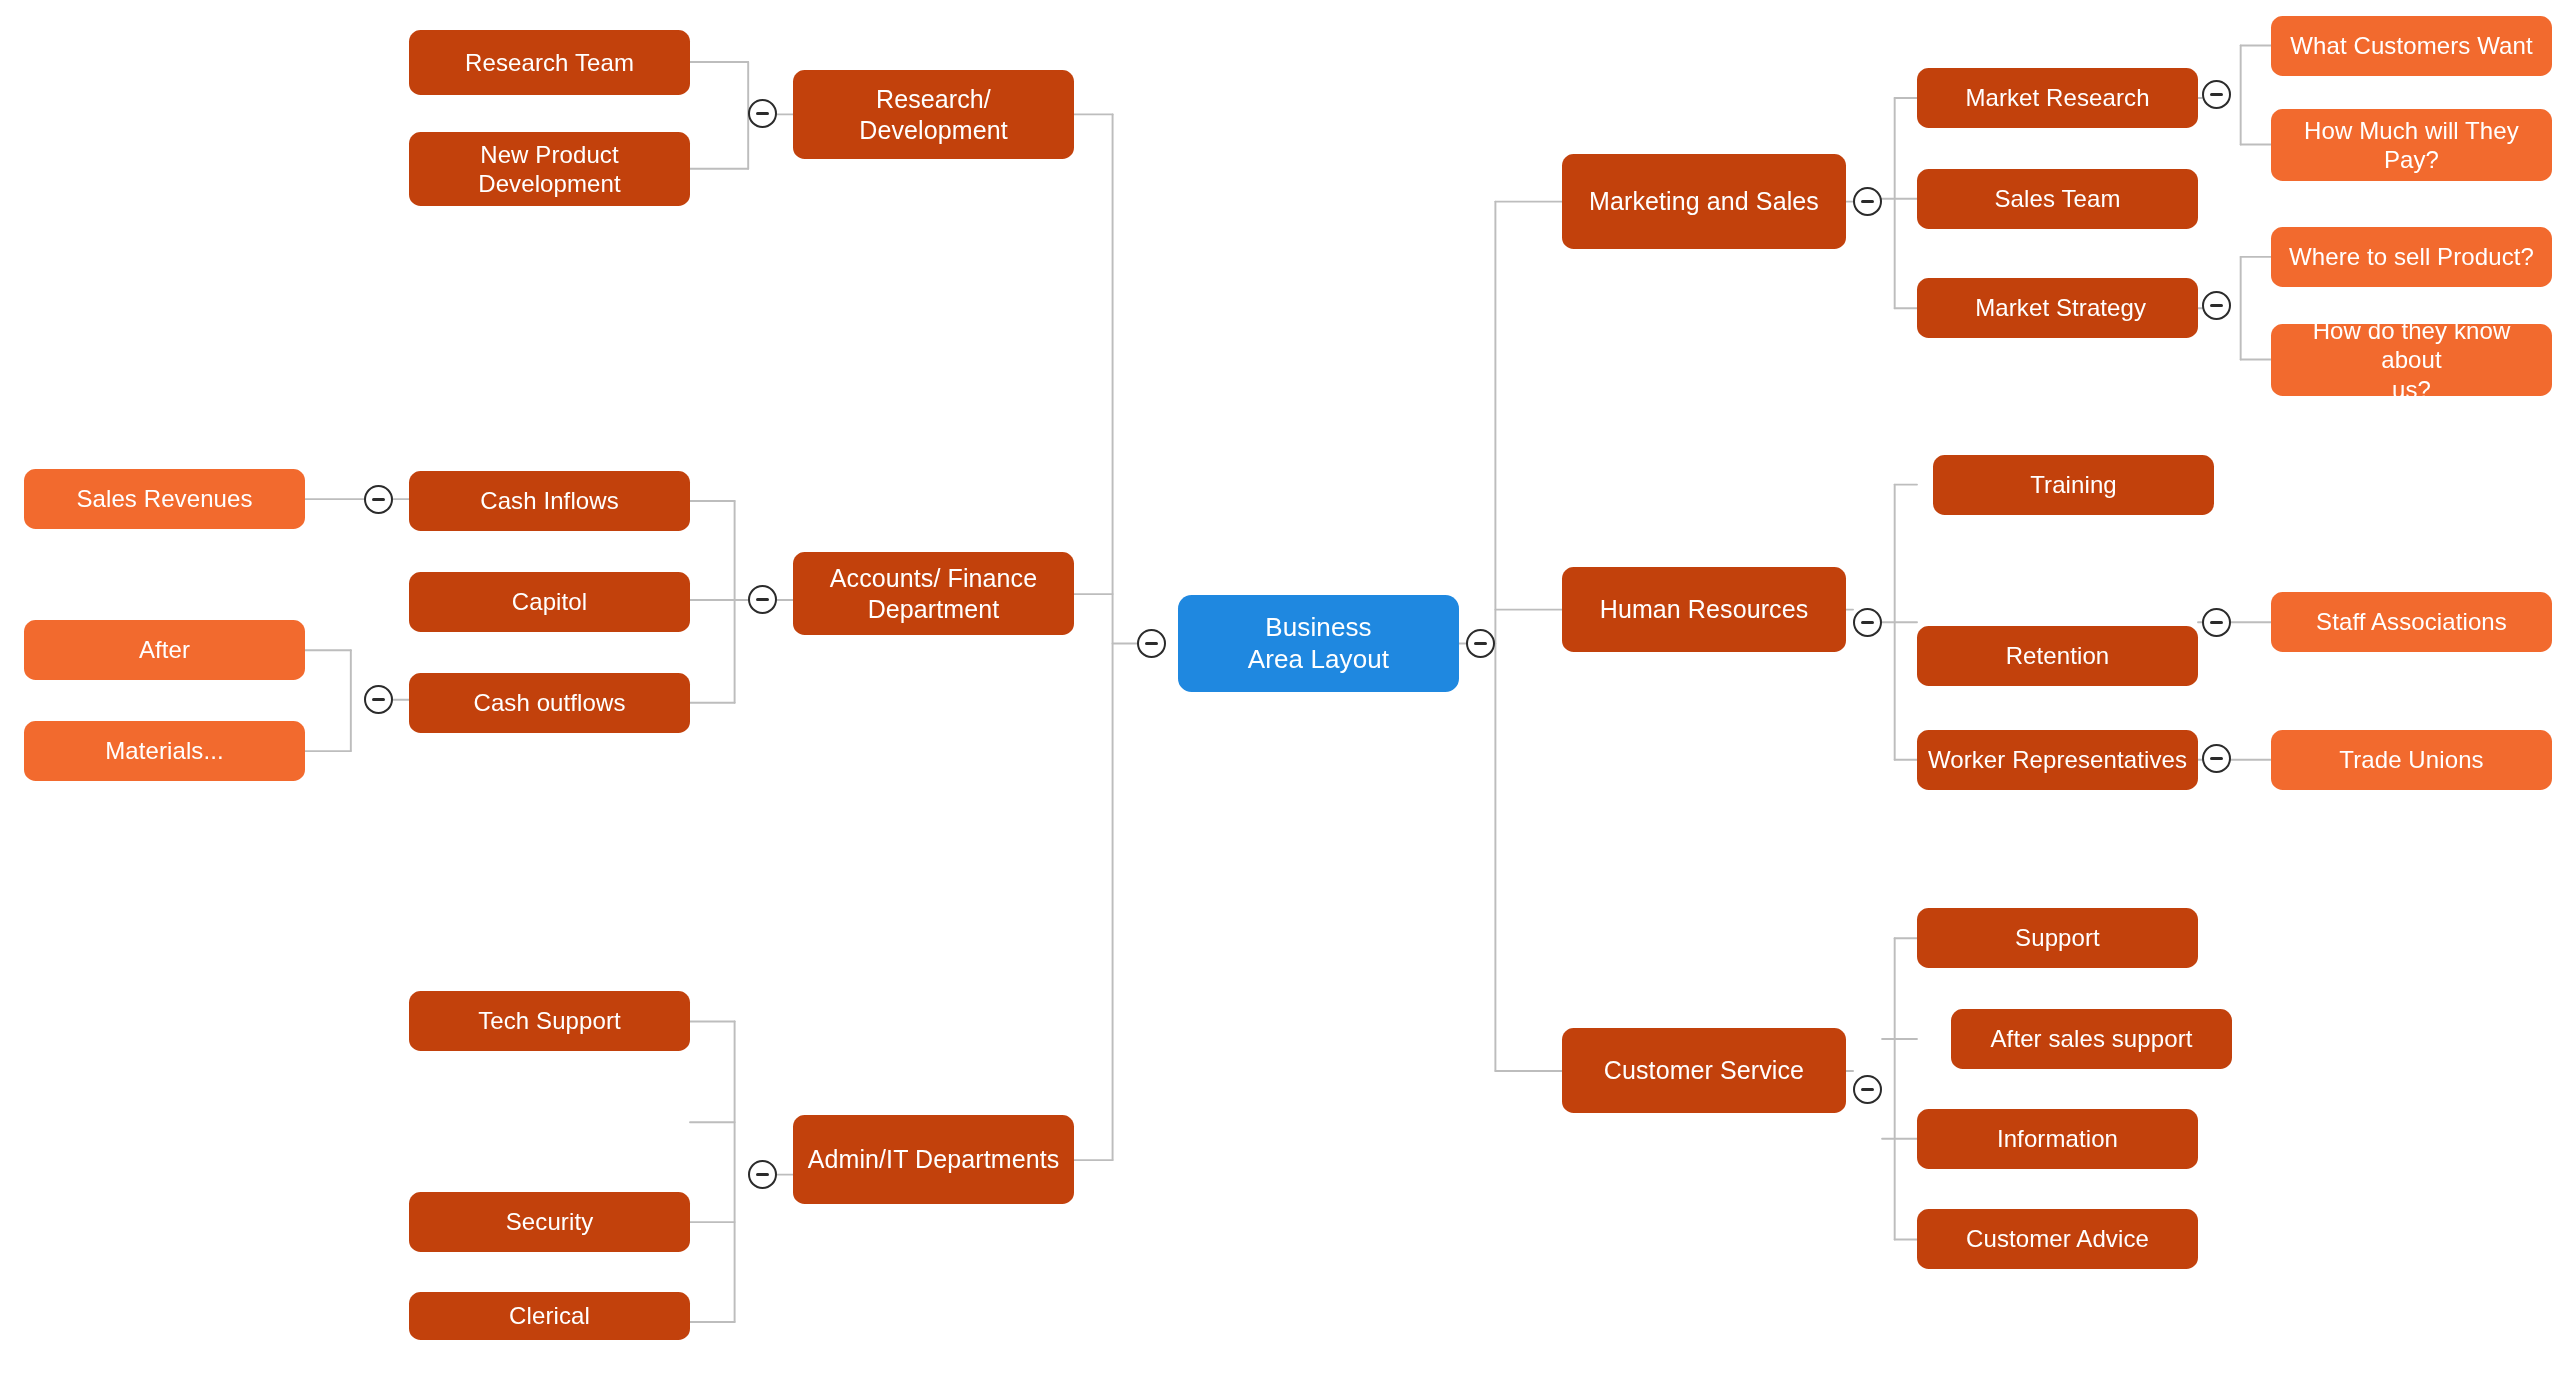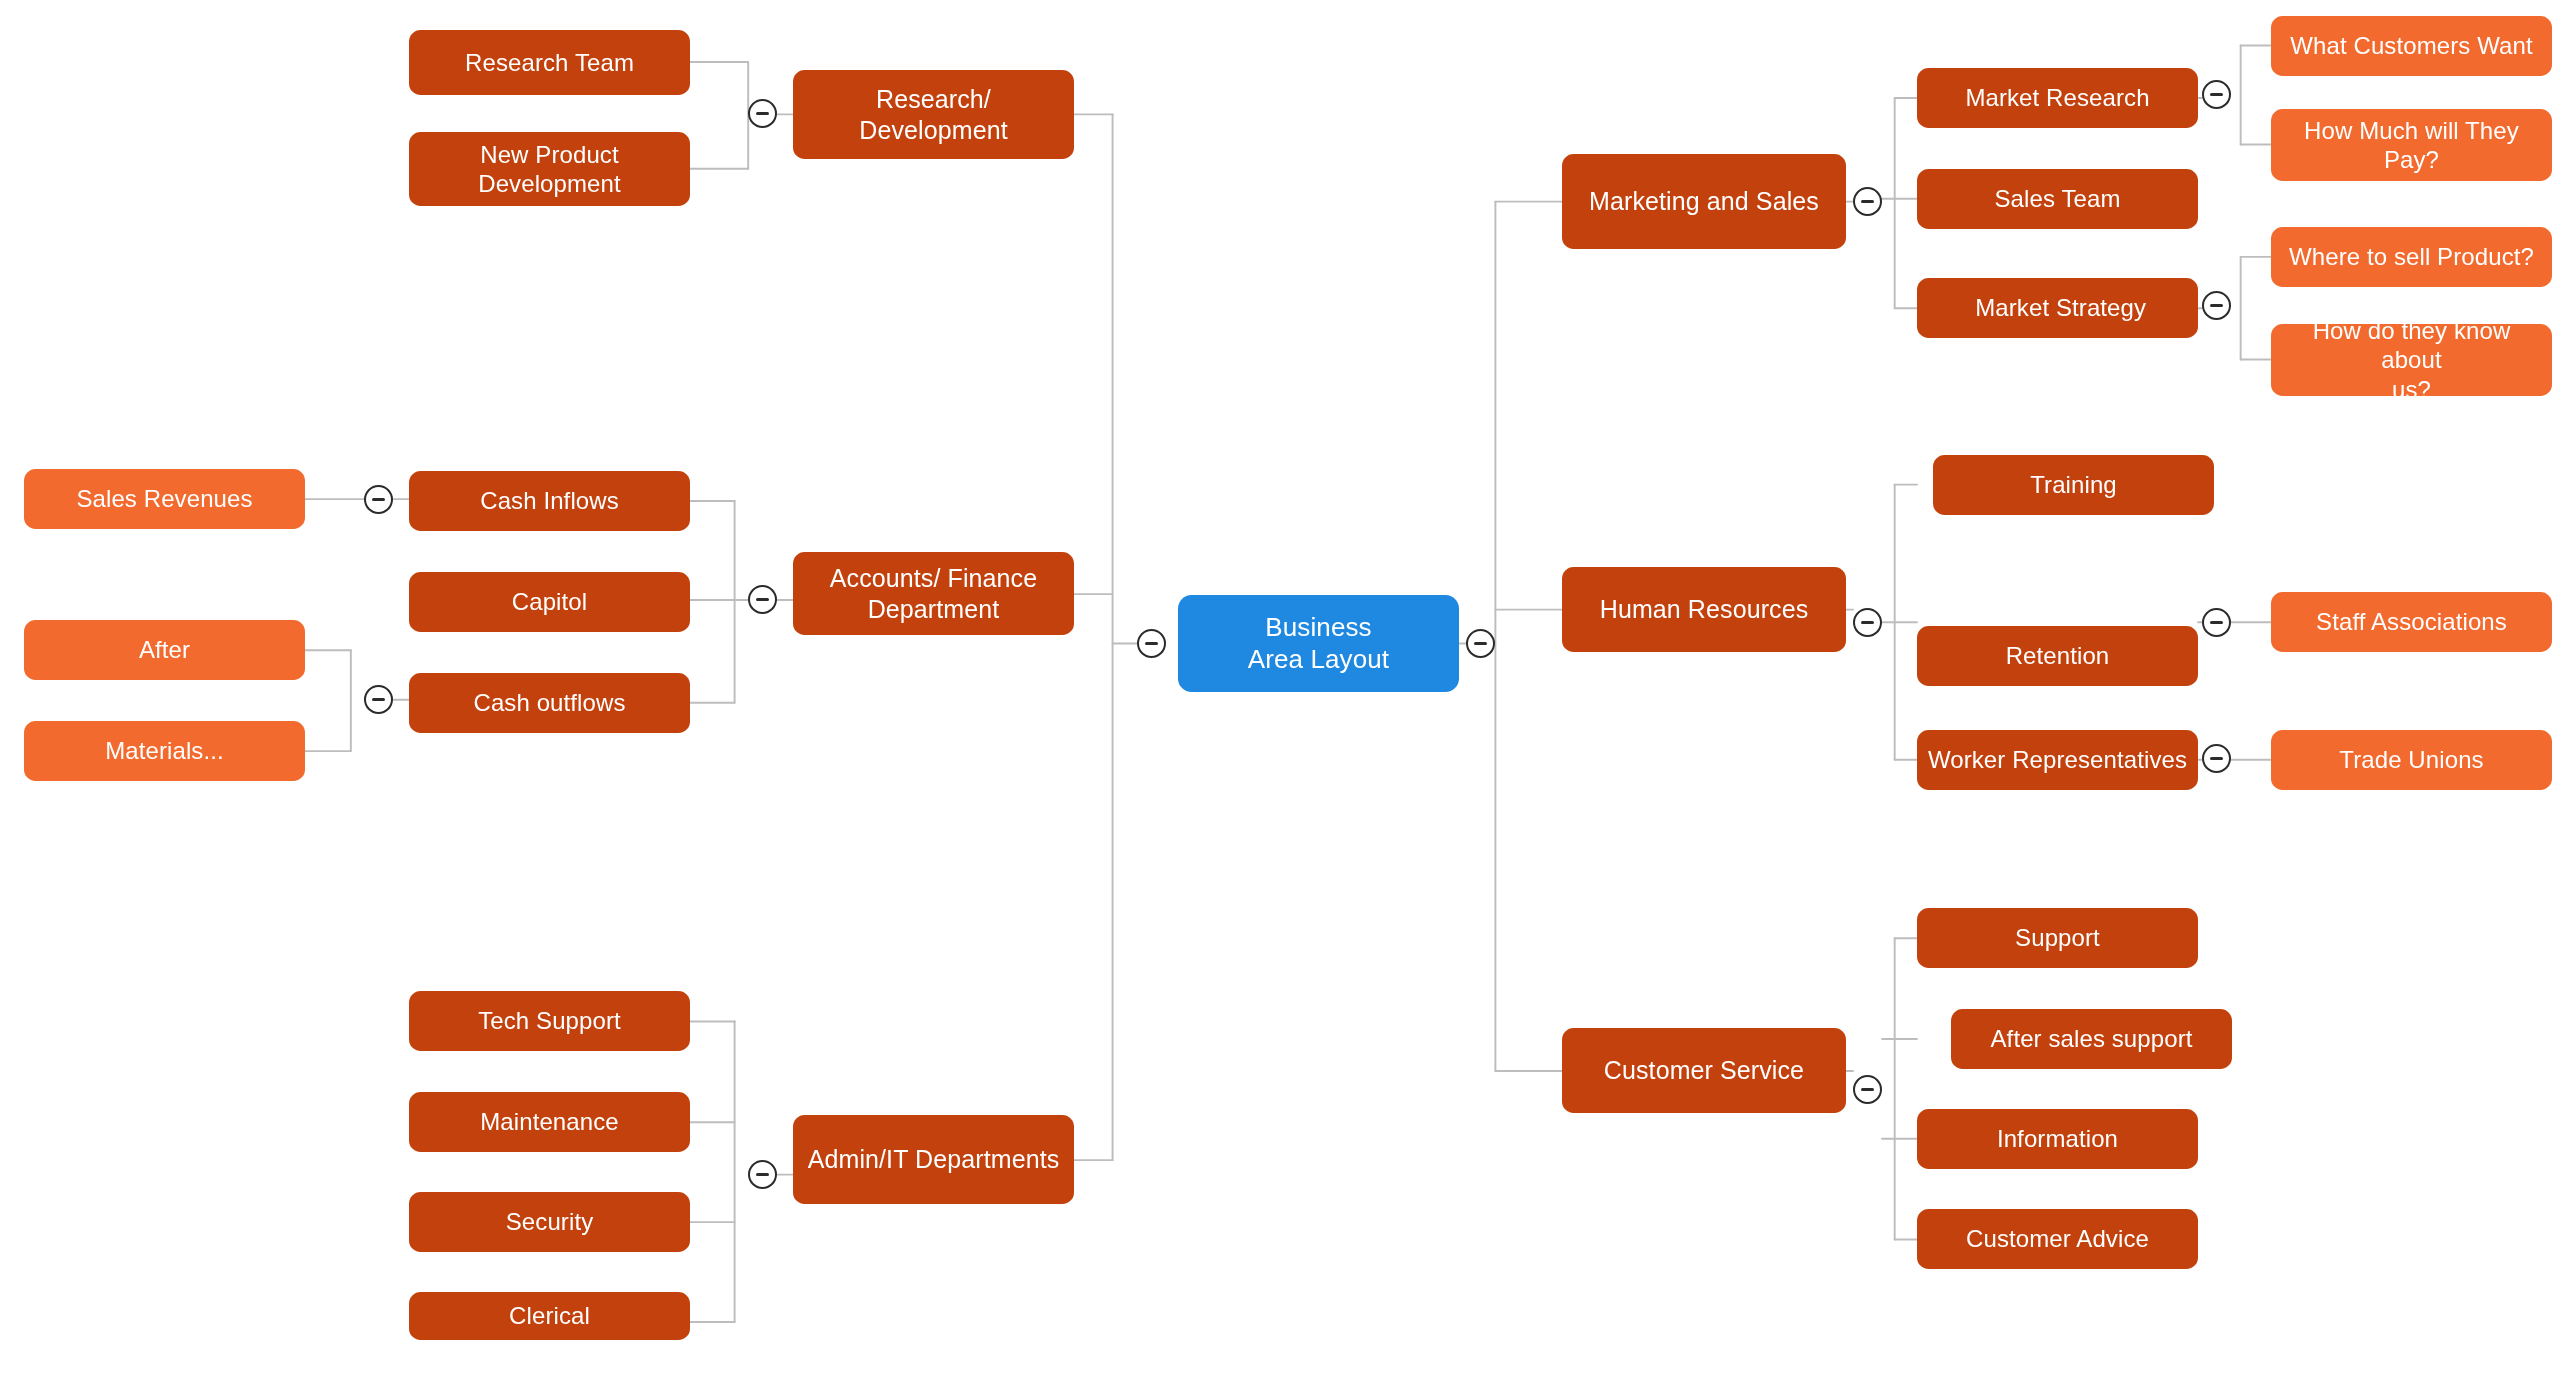--- a/index.html
+++ b/index.html
@@ -151,21 +151,20 @@
     <div class="node lvl1" style="left: 793px; top: 552px; width: 281px; height: 83px;">Accounts/ Finance
 Department</div>
     <div class="node lvl2" style="left: 409px; top: 471px; width: 281px; height: 60px;">Cash Inflows</div>
     <div class="node lvl2" style="left: 409px; top: 572px; width: 281px; height: 60px;">Capitol</div>
     <div class="node lvl2" style="left: 409px; top: 673px; width: 281px; height: 60px;">Cash outflows</div>
     <div class="node lvl3" style="left: 24px; top: 469px; width: 281px; height: 60px;">Sales Revenues</div>
     <div class="node lvl3" style="left: 24px; top: 620px; width: 281px; height: 60px;">After</div>
     <div class="node lvl3" style="left: 24px; top: 721px; width: 281px; height: 60px;">Materials...</div>
     <div class="node lvl1" style="left: 793px; top: 1115px; width: 281px; height: 89px;">Admin/IT Departments</div>
     <div class="node lvl2" style="left: 409px; top: 991px; width: 281px; height: 60px;">Tech Support</div>
-    <div class="node lvl2" style="left: 409px; top: 1092px; width: 281px; height: 60px;">Maintenance</div>
     <div class="node lvl2" style="left: 409px; top: 1192px; width: 281px; height: 60px;">Security</div>
     <div class="node lvl2" style="left: 409px; top: 1292px; width: 281px; height: 48px;">Clerical</div>
     <div class="node lvl1" style="left: 1562px; top: 154px; width: 284px; height: 95px;">Marketing and Sales</div>
     <div class="node lvl2" style="left: 1917px; top: 68px; width: 281px; height: 60px;">Market Research</div>
     <div class="node lvl2" style="left: 1917px; top: 169px; width: 281px; height: 60px;">Sales Team</div>
     <div class="node lvl2" style="left: 1917px; top: 278px; width: 281px; height: 60px; padding-left: 16px;">Market Strategy</div>
     <div class="node lvl3" style="left: 2271px; top: 15.5px; width: 281px; height: 60px;">What Customers Want</div>
     <div class="node lvl3" style="left: 2271px; top: 109px; width: 281px; height: 72px;">How Much will They
 Pay?</div>
     <div class="node lvl3" style="left: 2271px; top: 227px; width: 281px; height: 60px;">Where to sell Product?</div>

